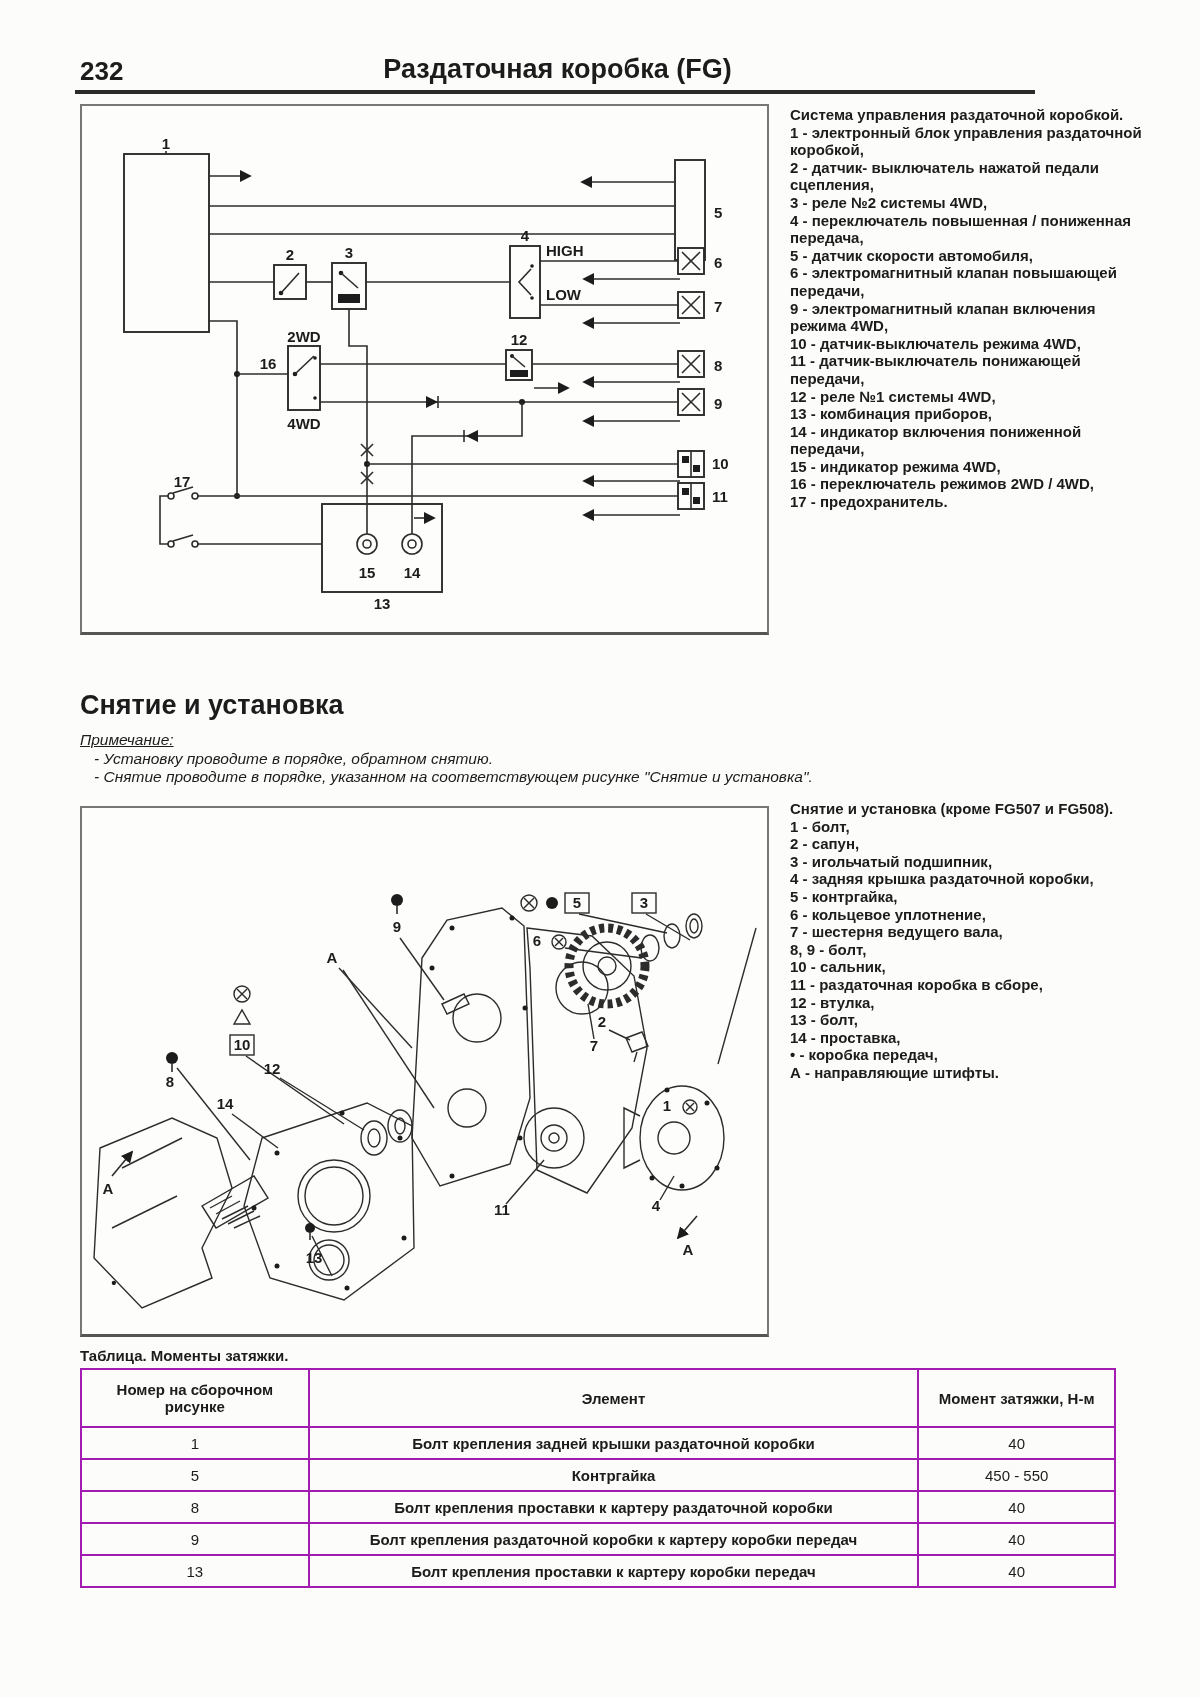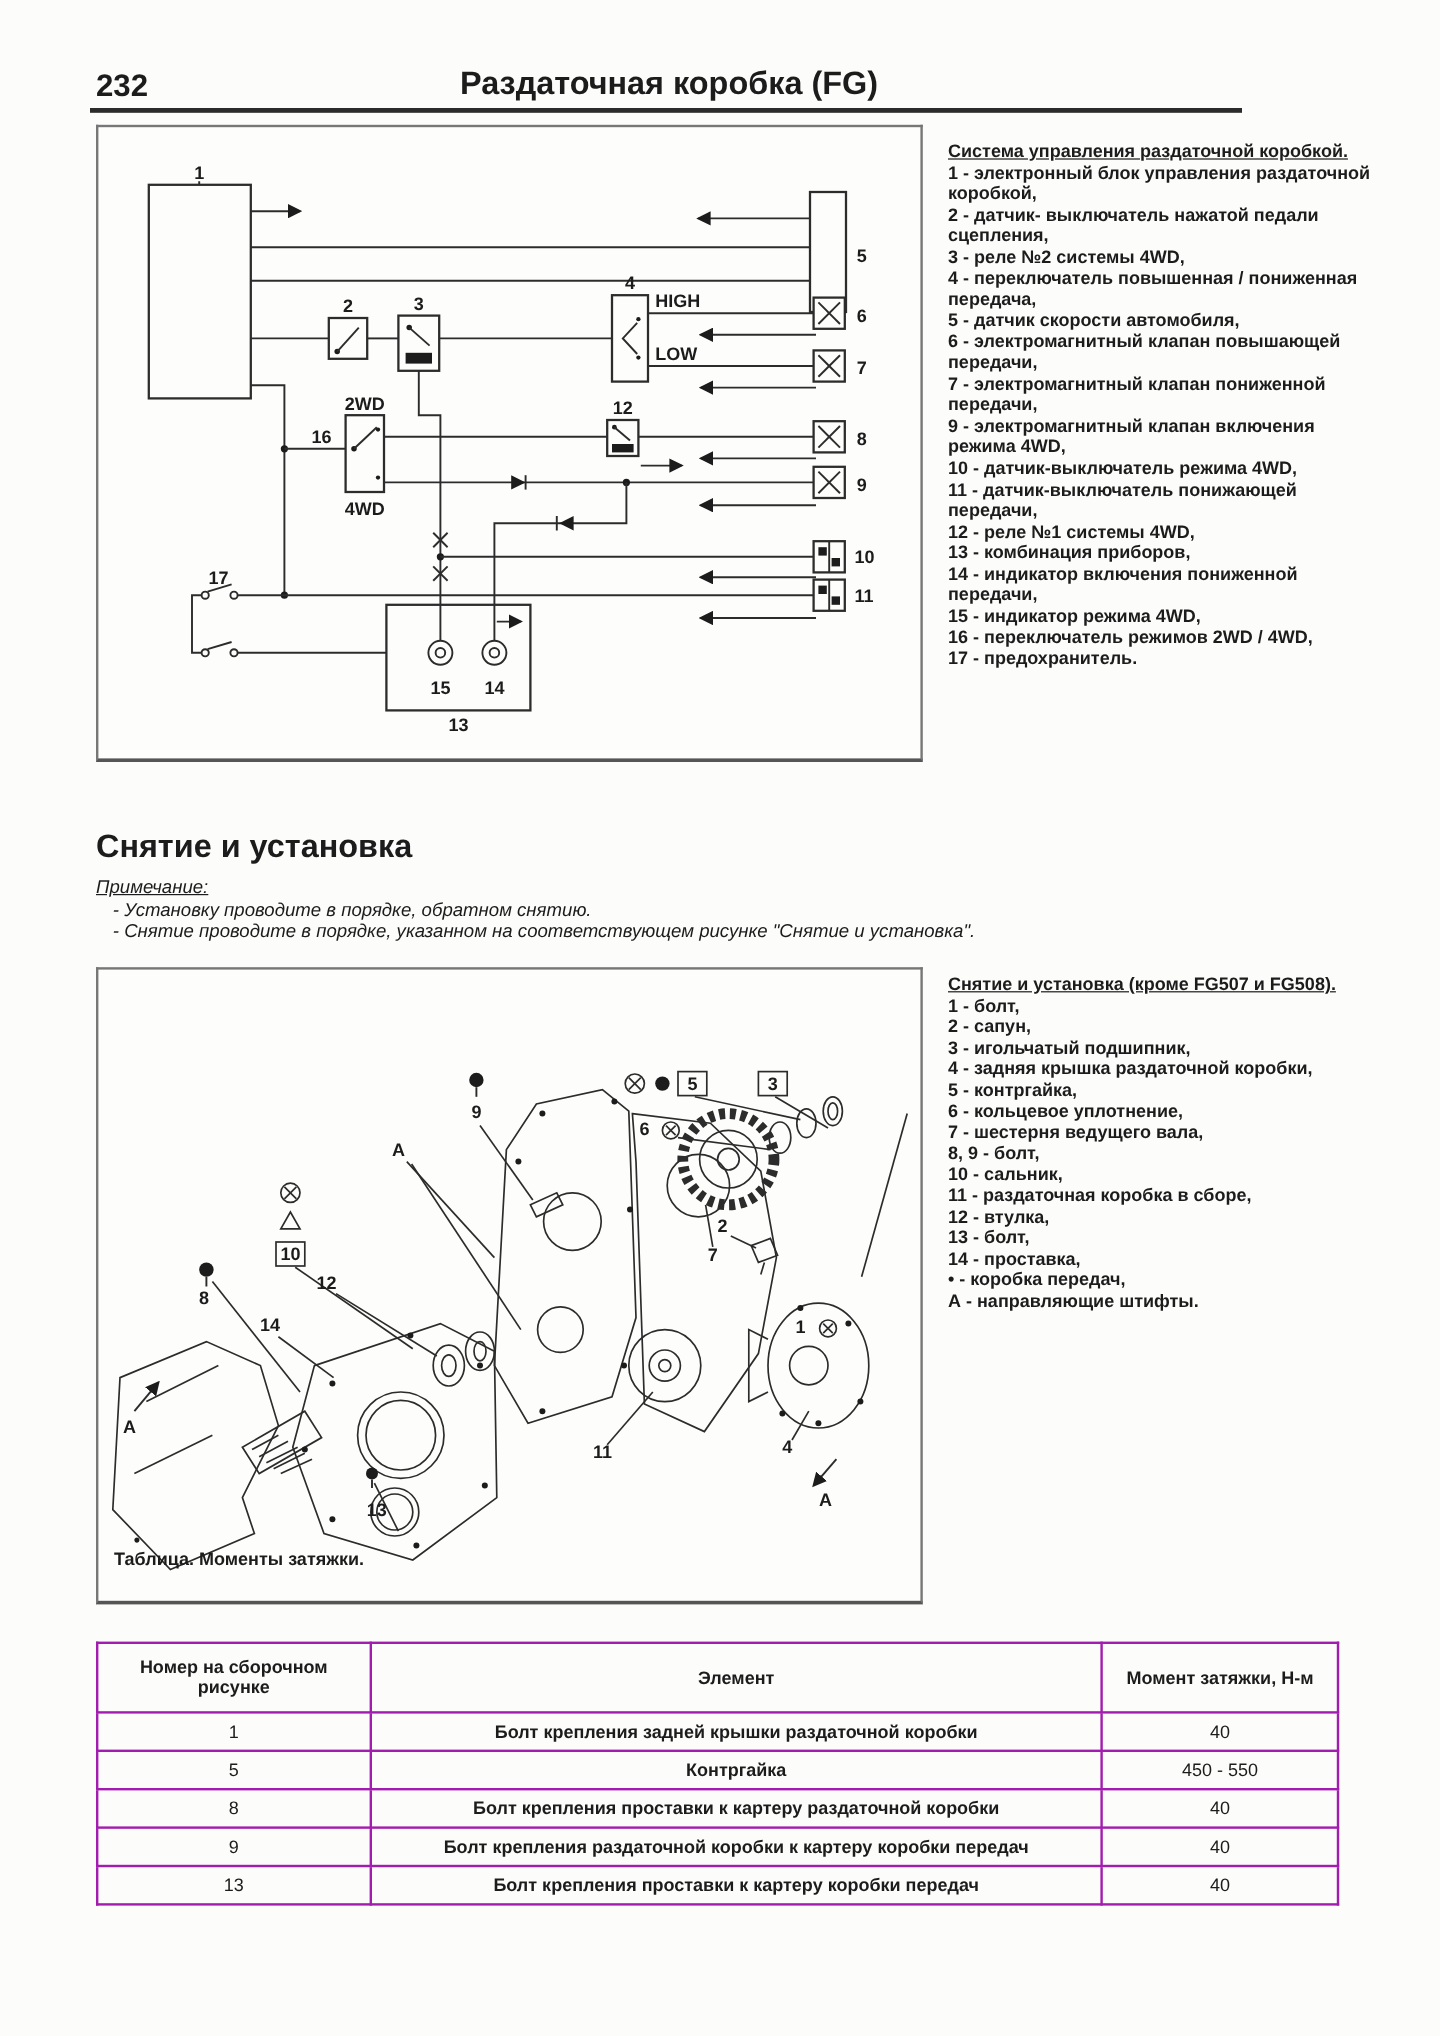--- a/index.html
+++ b/index.html
@@ -14,30 +14,30 @@
   .figbox{position:absolute;left:80px;width:685px;height:526px;
           border:2px solid #777;border-bottom:3px solid #555;background:#fdfdfb;}
   #fig1{top:104px;}
   #fig2{top:806px;}
   .figbox svg{display:block;width:100%;height:100%;}
   
   .legend{position:absolute;left:790px;width:352px;font-size:15px;font-weight:700;
           line-height:17.6px;}
   #legend1{top:106px;}
   #legend2{top:800px;}
-  .legend .lt{margin:12px 0 0 0;text-decoration:underline;}
+  .legend .lt{margin:0 0 0 0;}
   .legend div{margin:0;}
   
   .h2{position:absolute;left:80px;top:690px;font-size:27px;font-weight:700;}
   .note{position:absolute;left:80px;top:731px;width:1000px;font-size:15.5px;
         font-style:italic;line-height:18.5px;}
   .note .nl{text-decoration:underline;}
   .note div.ln{padding-left:14px;}
   
-  .tcap{position:absolute;left:80px;top:1291px;font-size:15px;font-weight:700;margin-left:15px;}
+  .tcap{position:absolute;left:80px;top:1347px;font-size:15px;font-weight:700;}
   table.torque{position:absolute;left:80px;top:1368px;width:1036px;
                border-collapse:collapse;font-size:15px;}
   table.torque th,table.torque td{border:2px solid #a21caf;padding:3px 8px;}
   table.torque th{font-weight:700;text-align:center;height:50px;}
   table.torque td{height:24px;}
   td.c{text-align:center;}
   td.l{text-align:center;padding-left:12px;font-weight:bold;}
   
   svg text{font-family:"Liberation Sans",sans-serif;font-weight:700;
            font-size:15px;fill:#1c1c1c;}
@@ -223,21 +223,20 @@
   </div>
 
   <div class="legend" id="legend1">
     <div class="lt">Система управления раздаточной коробкой.</div>
   <div>1 - электронный блок управления раздаточной коробкой,</div>
       <div>2 - датчик- выключатель нажатой педали сцепления,</div>
       <div>3 - реле №2 системы 4WD,</div>
       <div>4 - переключатель повышенная / пониженная передача,</div>
       <div>5 - датчик скорости автомобиля,</div>
       <div>6 - электромагнитный клапан повышающей передачи,</div>
-      <div>7 - электромагнитный клапан пониженной передачи,</div>
       <div>9 - электромагнитный клапан включения режима 4WD,</div>
       <div>10 - датчик-выключатель режима 4WD,</div>
       <div>11 - датчик-выключатель понижающей передачи,</div>
       <div>12 - реле №1 системы 4WD,</div>
       <div>13 - комбинация приборов,</div>
       <div>14 - индикатор включения пониженной передачи,</div>
       <div>15 - индикатор режима 4WD,</div>
       <div>16 - переключатель режимов 2WD / 4WD,</div>
       <div>17 - предохранитель.</div>
     </div>

